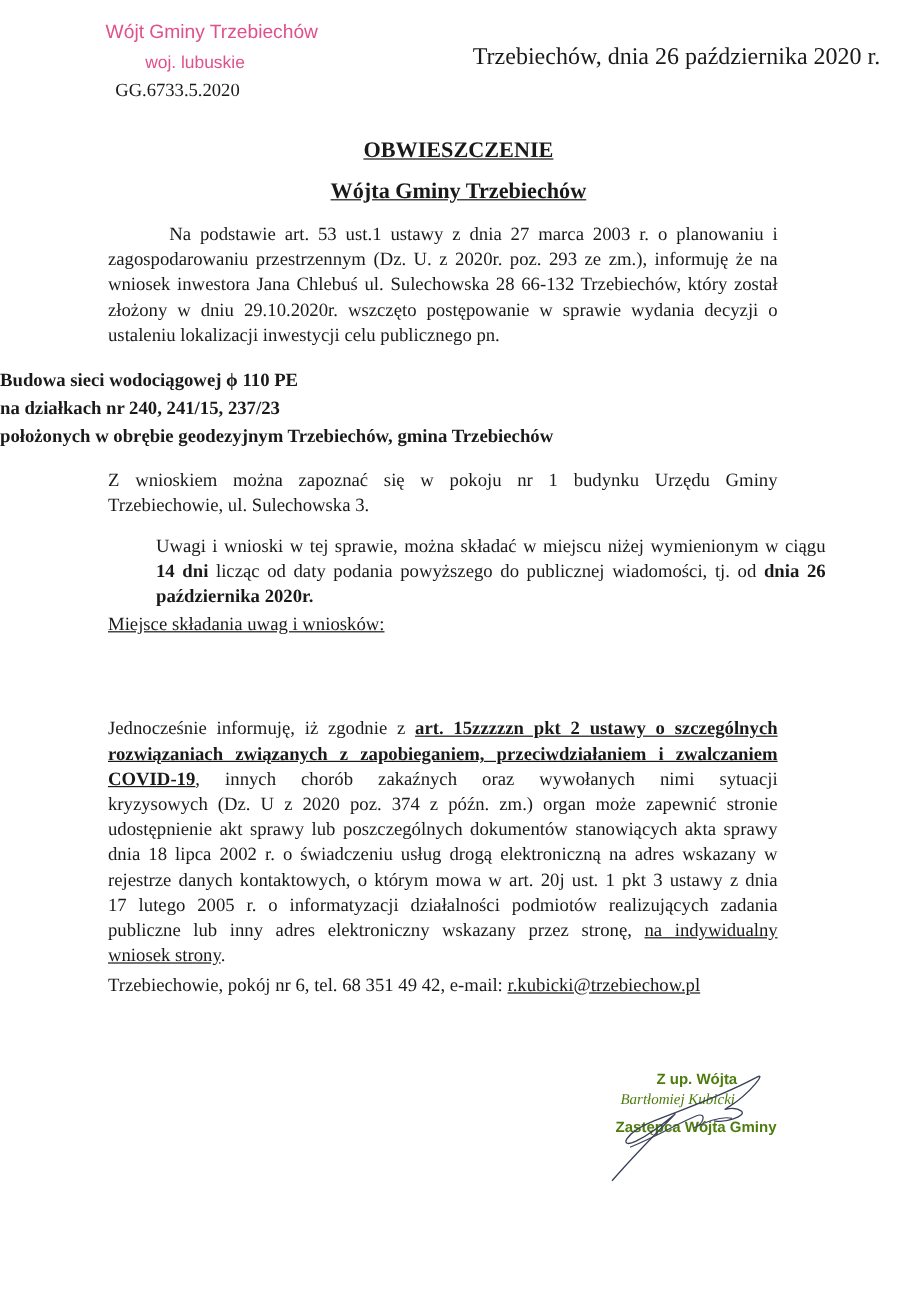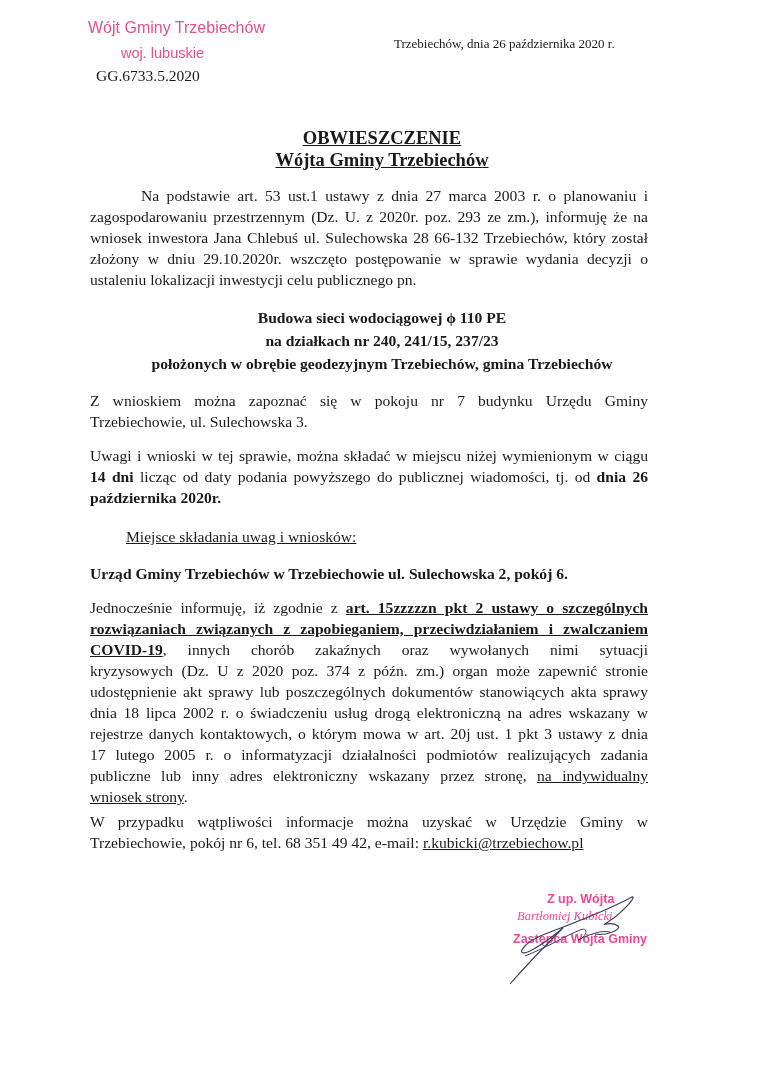--- a/index.html
+++ b/index.html
@@ -4,47 +4,47 @@
 <style>
   html, body { margin:0; padding:0; background:#ffffff; }
   body { width:764px; height:1080px; position:relative; overflow:hidden;
          font-family:"Liberation Serif", serif; color:#1a1a1a; }
   .page { position:absolute; left:0; top:0; width:764px; height:1080px; background:#fff; }
 
   .stamp { position:absolute; font-family:"Liberation Sans", sans-serif; color:#e0508a; }
   .stamp-title { left:88px; top:19px; font-size:16px; }
   .stamp-region { left:121px; top:45px; font-size:14.5px; }
   .ref { position:absolute; left:96px; top:67px; font-size:15.5px; }
-  .date { position:absolute; left:394px; top:36px; font-size:13px; }
+  .date { position:absolute; left:394px; top:36px; font-size:20px; }
 
   .heading { position:absolute; left:0; width:764px; text-align:center; font-weight:bold; text-decoration:underline; }
-  .h1 { top:128px; font-size:18.5px;text-decoration:underline; }
+  .h1 { top:116px; font-size:18.5px;text-decoration:underline; }
   .h2 { top:150px; font-size:18.5px; }
 
   .para { position:absolute; left:90px; width:558px; font-size:15.6px; line-height:21px; text-align:justify; }
   .para .line { display:block; text-align:justify; text-align-last:justify; white-space:nowrap; }
   .para .line.last { text-align-last:left; }
 
   .p1 { top:185px; }
   .p1 .indent { padding-left:51px; }
 
-  .project { position:absolute; left:0; width:764px; text-align:center; font-weight:bold; font-size:15.6px; line-height:23px; }
+  .project { position:absolute; left:0; width:764px; font-weight:bold; font-size:15.6px; line-height:23px; }
   .proj1 { top:306px; }
 
   .p2 { top:390px; }
-  .p3 { top:445px; }
-  .p4 { top:526px;margin-left:36px; }
+  .p3 { top:445px;margin-left:40px; }
+  .p4 { top:510px; }
   .p5 { top:563px; }
   .p6 { top:597px; }
   .p7 { top:811px; }
 
   .b { font-weight:bold; }
   .u { text-decoration:underline; }
 
-  .sig { position:absolute; font-family:"Liberation Sans", sans-serif; color:#ec4899; }
+  .sig { position:absolute; font-family:"Liberation Sans", sans-serif; color:#4d7c0f; }
   .sig-1 { left:547px; top:892px; font-size:12.5px; font-weight:bold; }
   .sig-2 { left:517px; top:909px; font-size:12.5px; font-family:"Liberation Serif", serif; font-style:italic; }
   .sig-3 { left:513px; top:932px; font-size:12.5px; font-weight:bold; }
   .sig-scribble { position:absolute; left:490px; top:886px; width:200px; height:100px; }
 </style>
 </head>
 <body>
 
 <div class="page">
 
@@ -64,53 +64,49 @@
     <span class="line last">ustaleniu lokalizacji inwestycji celu publicznego pn.</span>
   </div>
 
   <div class="project proj1">
     <div>Budowa sieci wodociągowej ϕ 110 PE</div>
     <div>na działkach nr 240, 241/15, 237/23</div>
     <div>położonych w obrębie geodezyjnym Trzebiechów, gmina Trzebiechów</div>
   </div>
 
   <div class="para p2">
-    <span class="line">Z wnioskiem można zapoznać się w pokoju nr 7 budynku Urzędu Gminy</span>
+    <span class="line">Z wnioskiem można zapoznać się w pokoju nr 1 budynku Urzędu Gminy</span>
     <span class="line last">Trzebiechowie, ul. Sulechowska 3.</span>
   </div>
 
   <div class="para p3">
     <span class="line">Uwagi i wnioski w tej sprawie, można składać w miejscu niżej wymienionym w ciągu</span>
     <span class="line"><span class="b">14 dni</span><span> licząc od daty podania powyższego do publicznej wiadomości, tj. od </span><span class="b">dnia 26</span></span>
     <span class="line last b">października 2020r.</span>
   </div>
 
   <div class="para p4">
     <span class="line last u">Miejsce składania uwag i wniosków:</span>
   </div>
 
-  <div class="para p5">
-    <span class="line last b">Urząd Gminy Trzebiechów w Trzebiechowie ul. Sulechowska 2, pokój 6.</span>
-  </div>
 
   <div class="para p6">
     <span class="line"><span>Jednocześnie informuję, iż zgodnie z </span><span class="b u">art. 15zzzzzn pkt 2 ustawy o szczególnych</span></span>
     <span class="line b u">rozwiązaniach związanych z zapobieganiem, przeciwdziałaniem i zwalczaniem</span>
     <span class="line"><span class="b u">COVID-19</span><span>, innych chorób zakaźnych oraz wywołanych nimi sytuacji</span></span>
     <span class="line">kryzysowych (Dz. U z 2020 poz. 374 z późn. zm.) organ może zapewnić stronie</span>
     <span class="line">udostępnienie akt sprawy lub poszczególnych dokumentów stanowiących akta sprawy</span>
     <span class="line">dnia 18 lipca 2002 r. o świadczeniu usług drogą elektroniczną na adres wskazany w</span>
     <span class="line">rejestrze danych kontaktowych, o którym mowa w art. 20j ust. 1 pkt 3 ustawy z dnia</span>
     <span class="line">17 lutego 2005 r. o informatyzacji działalności podmiotów realizujących zadania</span>
     <span class="line"><span>publiczne lub inny adres elektroniczny wskazany przez stronę, </span><span class="u">na indywidualny</span></span>
     <span class="line last"><span class="u">wniosek strony</span><span>.</span></span>
   </div>
 
   <div class="para p7">
-    <span class="line">W przypadku wątpliwości informacje można uzyskać w Urzędzie Gminy w</span>
     <span class="line last"><span>Trzebiechowie, pokój nr 6, tel. 68 351 49 42, e-mail: </span><span class="u">r.kubicki@trzebiechow.pl</span></span>
   </div>
 
   <div class="sig sig-1">Z up. Wójta</div>
   <div class="sig sig-2">Bartłomiej Kubicki</div>
   <div class="sig sig-3">Zastępca Wójta Gminy</div>
 
   <svg class="sig-scribble" viewBox="0 0 200 100">
     <path d="M20 98 C 40 75, 55 60, 70 45 C 80 35, 60 55, 40 65 C 25 72, 30 58, 55 48 C 80 38, 110 28, 140 12 C 150 6, 135 25, 118 36 C 108 42, 120 34, 128 40 C 132 44, 115 50, 105 48" fill="none" stroke="#3a3f5a" stroke-width="1.1"></path>
     <path d="M35 70 C 60 60, 75 50, 90 44 C 100 40, 96 52, 88 54 C 100 48, 112 44, 120 46" fill="none" stroke="#3a3f5a" stroke-width="1"></path>

